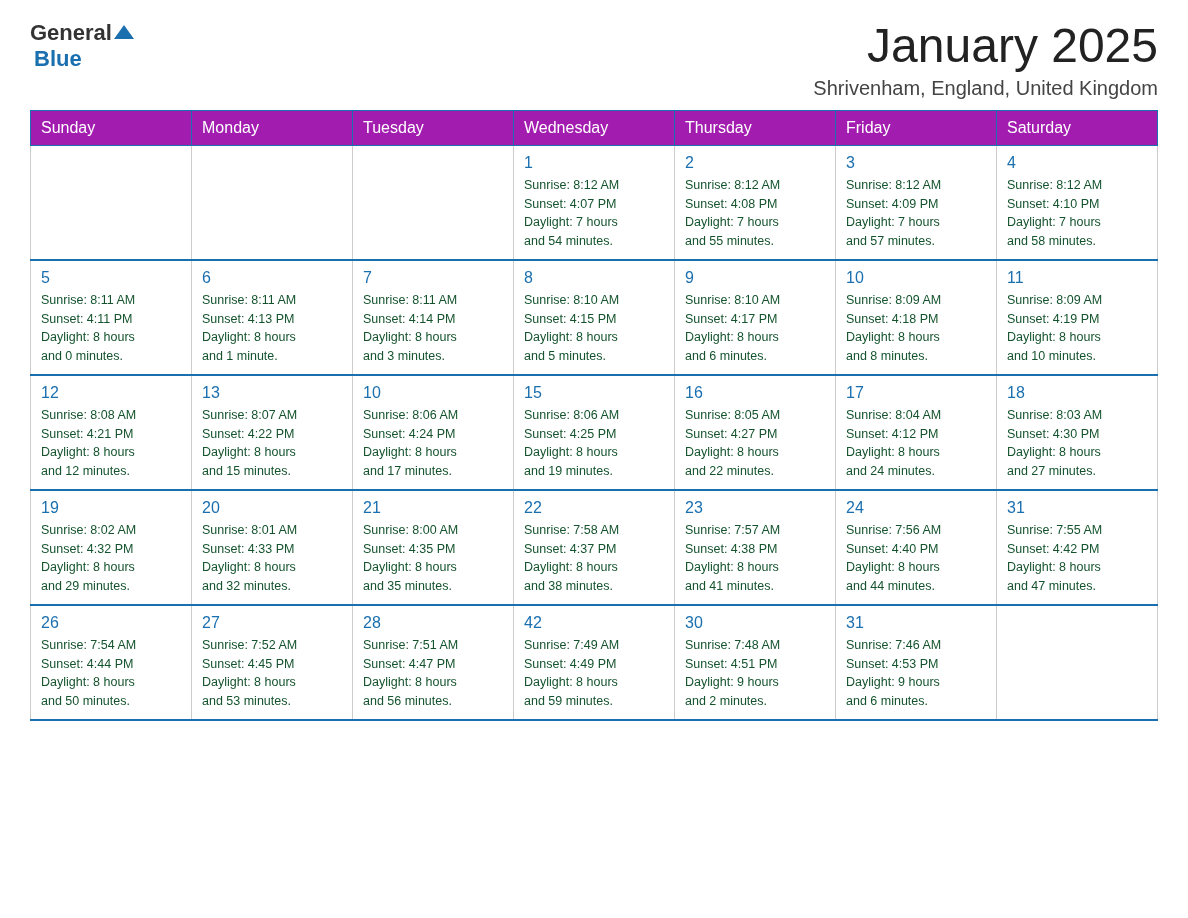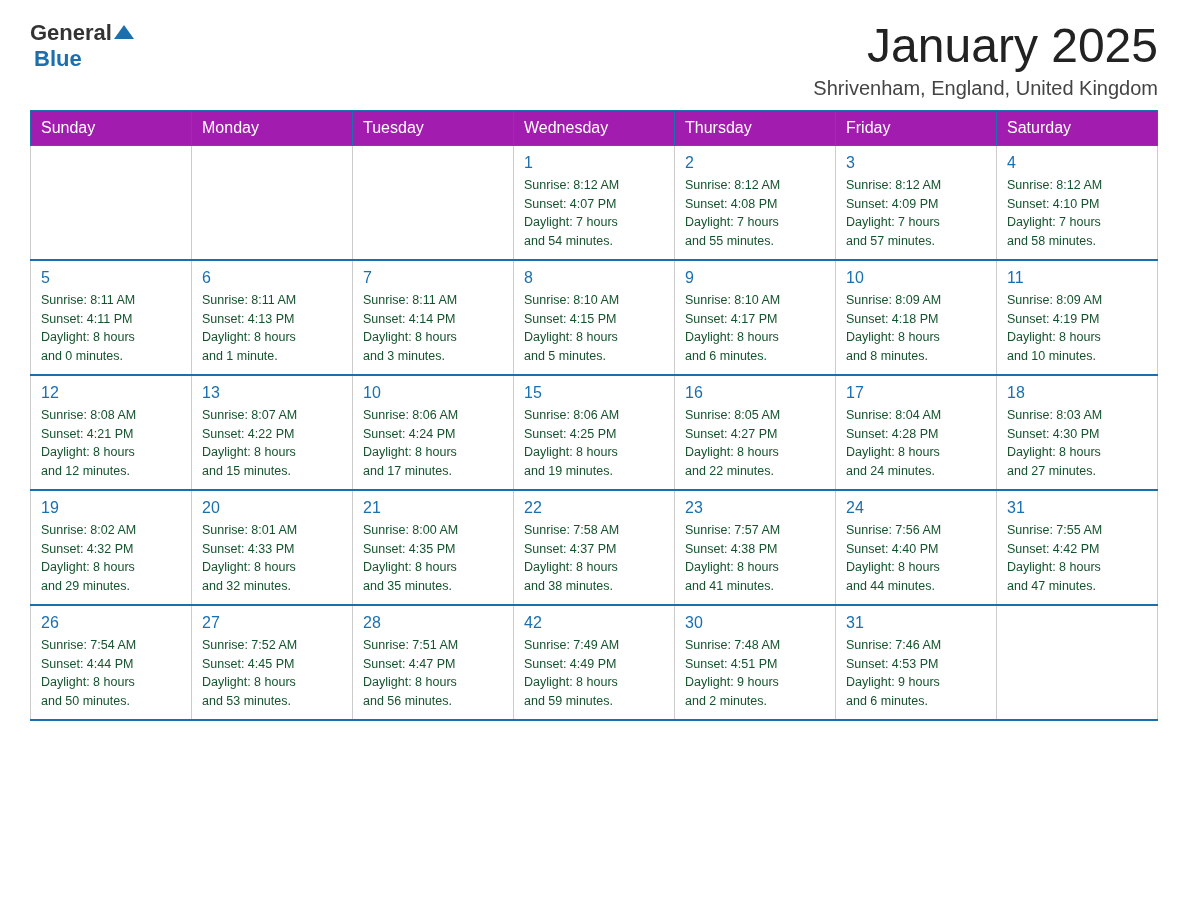--- a/index.html
+++ b/index.html
@@ -239,21 +239,21 @@
         <td>
           <span class="day-number">16</span>
           <div class="day-info" style="white-space: pre-line;">Sunrise: 8:05 AM
 Sunset: 4:27 PM
 Daylight: 8 hours
 and 22 minutes.</div>
         </td>
         <td>
           <span class="day-number">17</span>
           <div class="day-info" style="white-space: pre-line;">Sunrise: 8:04 AM
-Sunset: 4:28 PM
+Sunset: 4:12 PM
 Daylight: 8 hours
 and 24 minutes.</div>
         </td>
         <td>
           <span class="day-number">18</span>
           <div class="day-info" style="white-space: pre-line;">Sunrise: 8:03 AM
 Sunset: 4:30 PM
 Daylight: 8 hours
 and 27 minutes.</div>
         </td>

